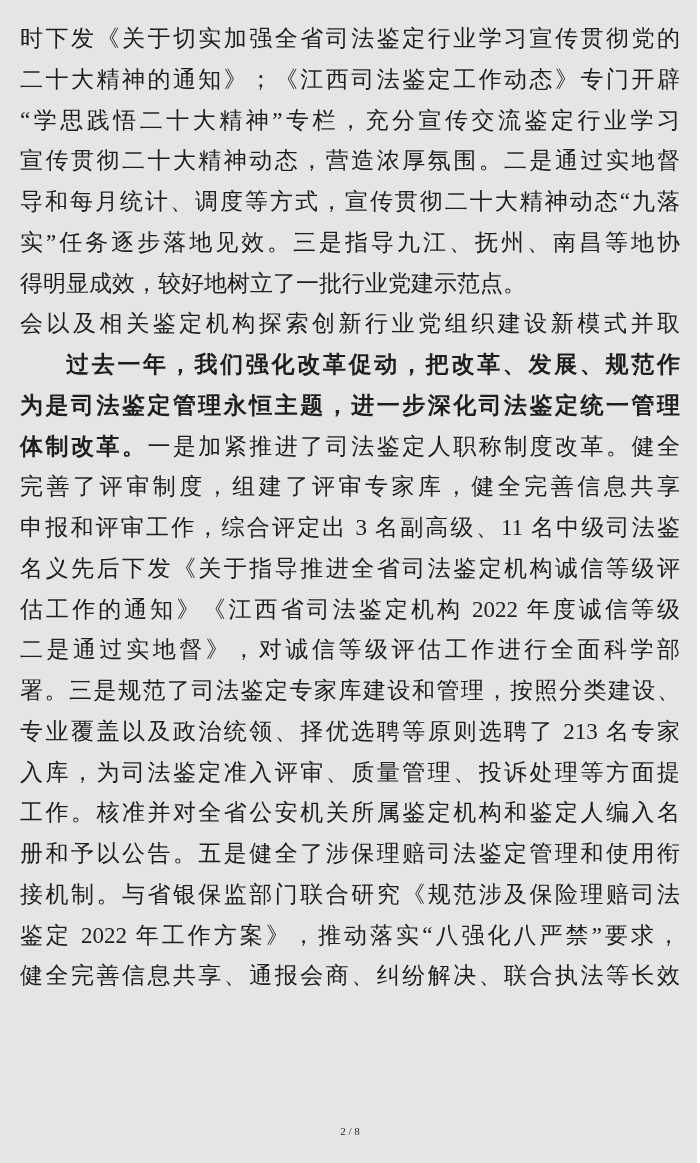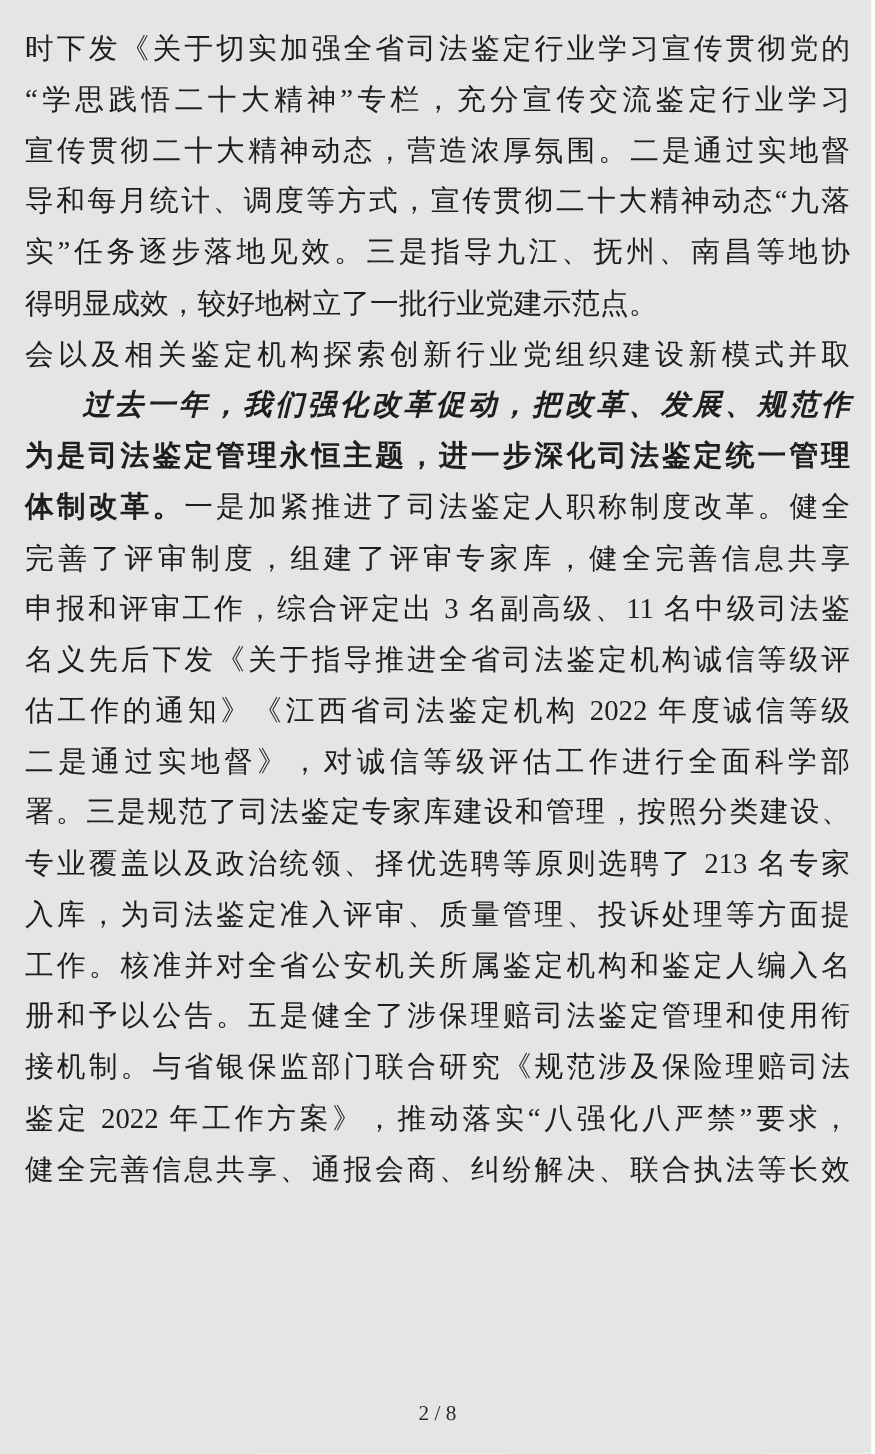--- a/index.html
+++ b/index.html
@@ -28,45 +28,45 @@
     text-align: justify;
     text-align-last: justify;
     white-space: normal;
     color: #1e1e1e;
   }
   .line.para-end {
     text-align-last: left;
   }
   .line.indent {
     padding-left: 46px;
-    font-style: italic;
   }
   .line.bold,
   .bold-run {
     font-weight: 700;
   }
   .page-number {
     position: absolute;
     top: 1120px;
     left: 0;
     width: 700px;
     text-align: center;
-    font-size: 17px;
+    font-size: 11px;
     line-height: 22px;
     color: #2a2a2a;
     font-family: "Liberation Serif", "DejaVu Serif", serif;
   }
 </style>
 </head>
 <body>
 
 <div class="page">
   <div class="content" id="doc-body">
   <div class="line"><span class="bold-run"></span><span class="text-run">时下发《关于切实加强全省司法鉴定行业学习宣传贯彻党的</span></div>
 
+  <div class="line"><span class="bold-run"></span><span class="text-run">二十大精神的通知》；《江西司法鉴定工作动态》专门开辟</span></div>
 
   <div class="line"><span class="bold-run"></span><span class="text-run">“学思践悟二十大精神”专栏，充分宣传交流鉴定行业学习</span></div>
 
   <div class="line"><span class="bold-run"></span><span class="text-run">宣传贯彻二十大精神动态，营造浓厚氛围。二是通过实地督</span></div>
 
   <div class="line"><span class="bold-run"></span><span class="text-run">导和每月统计、调度等方式，宣传贯彻二十大精神动态“九落</span></div>
 
   <div class="line"><span class="bold-run"></span><span class="text-run">实”任务逐步落地见效。三是指导九江、抚州、南昌等地协</span></div>
 
   <div class="line para-end"><span class="bold-run"></span><span class="text-run">得明显成效，较好地树立了一批行业党建示范点。</span></div>

